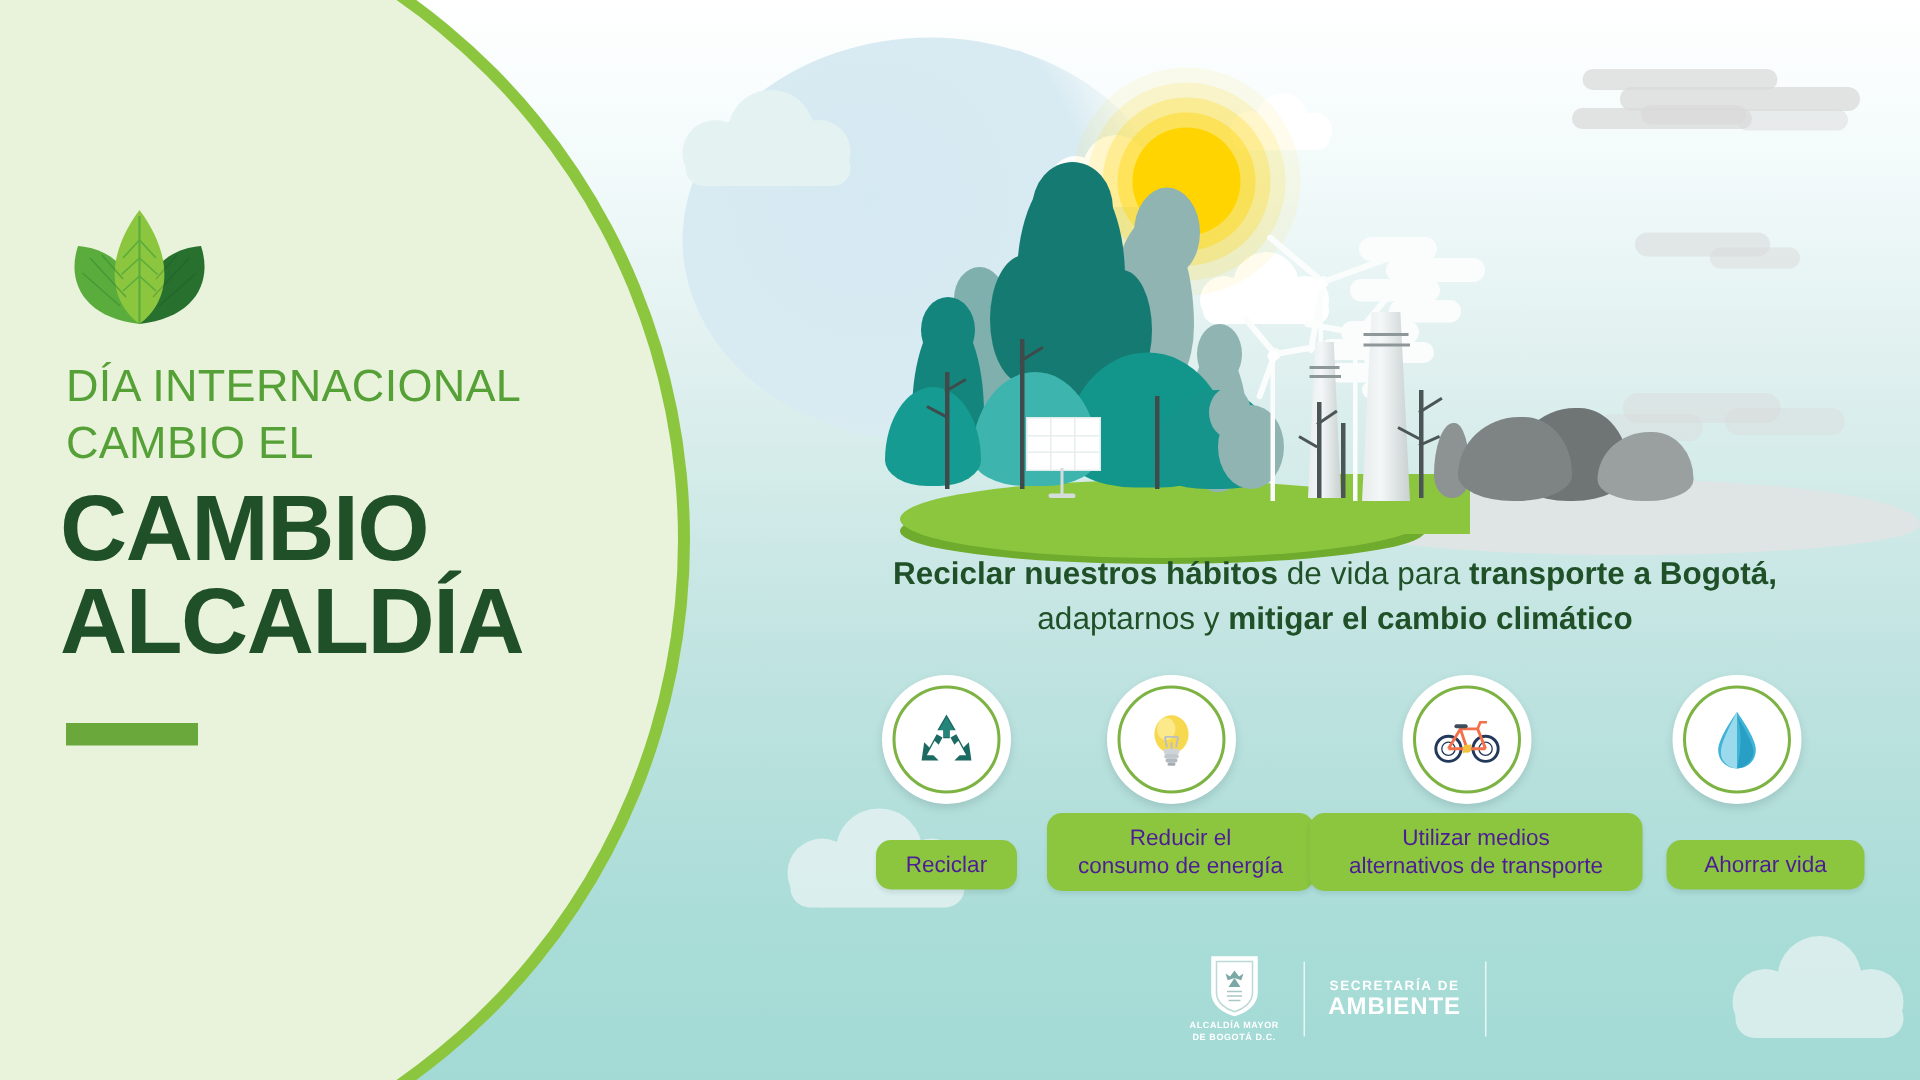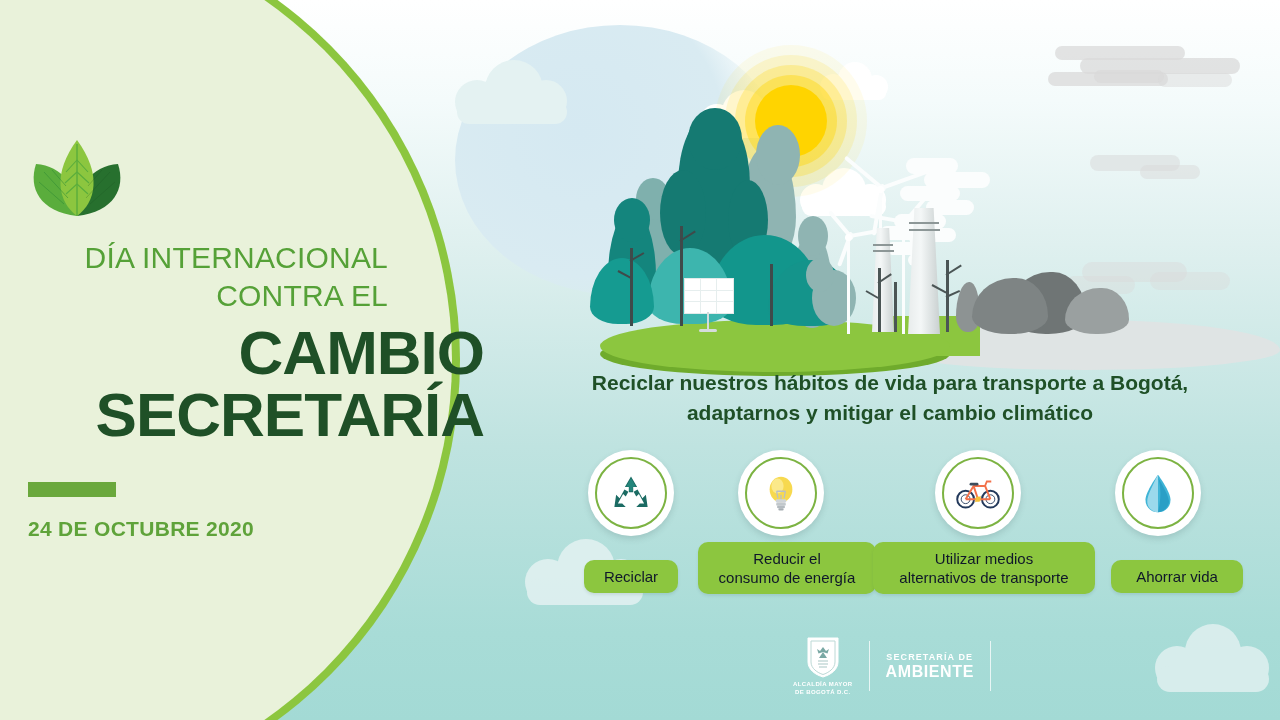--- a/index.html
+++ b/index.html
@@ -67,53 +67,53 @@
   
   .panel-edge{
     position:absolute;left:-420px;top:-84px;width:880px;height:888px;
     background:#8cc63f;border-radius:50%;
   }
   .panel{
     position:absolute;left:-420px;top:-78px;width:872px;height:876px;
     background:#e9f2da;border-radius:50%;
   }
 
-  .left-content{position:absolute;left:0;top:0;width:400px;height:508px;text-align:right;}
+  .left-content{position:absolute;left:16px;top:0;width:400px;height:508px;}
 
   .leaflogo{position:absolute;left:22px;top:132px;width:110px;height:86px;}
   .kicker{position:absolute;left:28px;top:239px;width:360px;
           font-size:30px;line-height:38px;letter-spacing:.2px;color:#55a137;font-weight:400;}
   .headline{position:absolute;left:24px;top:322px;width:460px;
             font-size:62px;line-height:62px;font-weight:bold;color:#1f5027;letter-spacing:-1px;}
   .rule{position:absolute;left:28px;top:482px;width:88px;height:15px;background:#6aa83c;}
   .datetxt{position:absolute;left:28px;top:517px;font-size:21px;font-weight:bold;color:#5fa33a;letter-spacing:.3px;}
 
   
   .message{
     position:absolute;left:540px;top:368px;width:700px;text-align:center;
     font-size:21px;line-height:30px;color:#1f5027;
   }
   .message .b{font-weight:bold;}
-  .message .n{font-weight:700;}
+  .message .n{font-weight:400;}
 
   
   .actions{position:absolute;left:560px;top:450px;width:700px;height:150px;}
   .action{position:absolute;}
   .badge{
     position:absolute;width:86px;height:86px;border-radius:50%;
     background:#ffffff;box-shadow:0 3px 6px rgba(60,90,90,.18);
   }
   .badge:after{
     content:"";position:absolute;left:7px;top:7px;right:7px;bottom:7px;
     border:2px solid #7cb342;border-radius:50%;
   }
   .badge .glyph{position:absolute;left:0;top:0;width:86px;height:86px;
     display:flex;align-items:center;justify-content:center;}
   .pill{
-    position:absolute;background:#8cc63f;color:#0f172a;border-radius:10px;
+    position:absolute;background:#8cc63f;color:#4c1d95;border-radius:10px;
     font-size:15px;line-height:19px;text-align:center;padding:7px 14px;
     box-shadow:0 2px 3px rgba(60,90,90,.13);white-space:pre-line;
   }
 
   
   .footer{position:absolute;left:700px;top:628px;width:400px;height:76px;
           display:flex;align-items:center;justify-content:center;gap:0;}
   .fdiv{width:1px;height:50px;background:rgba(255,255,255,.75);margin:0 16px;}
   .crest{display:flex;flex-direction:column;align-items:center;}
   .shield{width:34px;height:42px;}
@@ -298,30 +298,29 @@
         <path d="M55 84 C36 70 30 42 55 8 C80 42 74 70 55 84 Z" fill="#8cc63f"></path>
         <path d="M55 12 L55 84" stroke="#5aad3c" stroke-width="1.4" fill="none"></path>
         <path d="M55 28 L44 40 M55 40 L43 51 M55 52 L44 62 M55 28 L66 40 M55 40 L67 51 M55 52 L66 62" stroke="#5aad3c" stroke-width="1.1" fill="none"></path>
         <path d="M22 40 L46 66 M30 38 L44 54 M17 50 L42 72" stroke="#2f8a33" stroke-width="1" fill="none" opacity=".55"></path>
         <path d="M88 40 L64 66 M80 38 L66 54 M93 50 L68 72" stroke="#18512040" stroke-width="1" fill="none"></path>
       </svg>
     </div>
 
     <div class="kicker">
       <div>DÍA INTERNACIONAL</div>
-      <div>CONTRA EL</div>
+      <div>CAMBIO EL</div>
     </div>
 
     <div class="headline">
       <div>CAMBIO</div>
-      <div>SECRETARÍA</div>
+      <div>ALCALDÍA</div>
     </div>
 
     <div class="rule"></div>
-    <div class="datetxt">24 DE OCTUBRE 2020</div>
   </div>
 
   <div class="message">
     <span class="b">Reciclar nuestros hábitos</span><span class="n"> de vida para </span><span class="b">transporte a Bogotá,</span><br>
     <span class="n">adaptarnos y </span><span class="b">mitigar el cambio climático</span>
   </div>
 
   <div class="actions">
 
     <div class="action" style="left:28px;top:0;">

